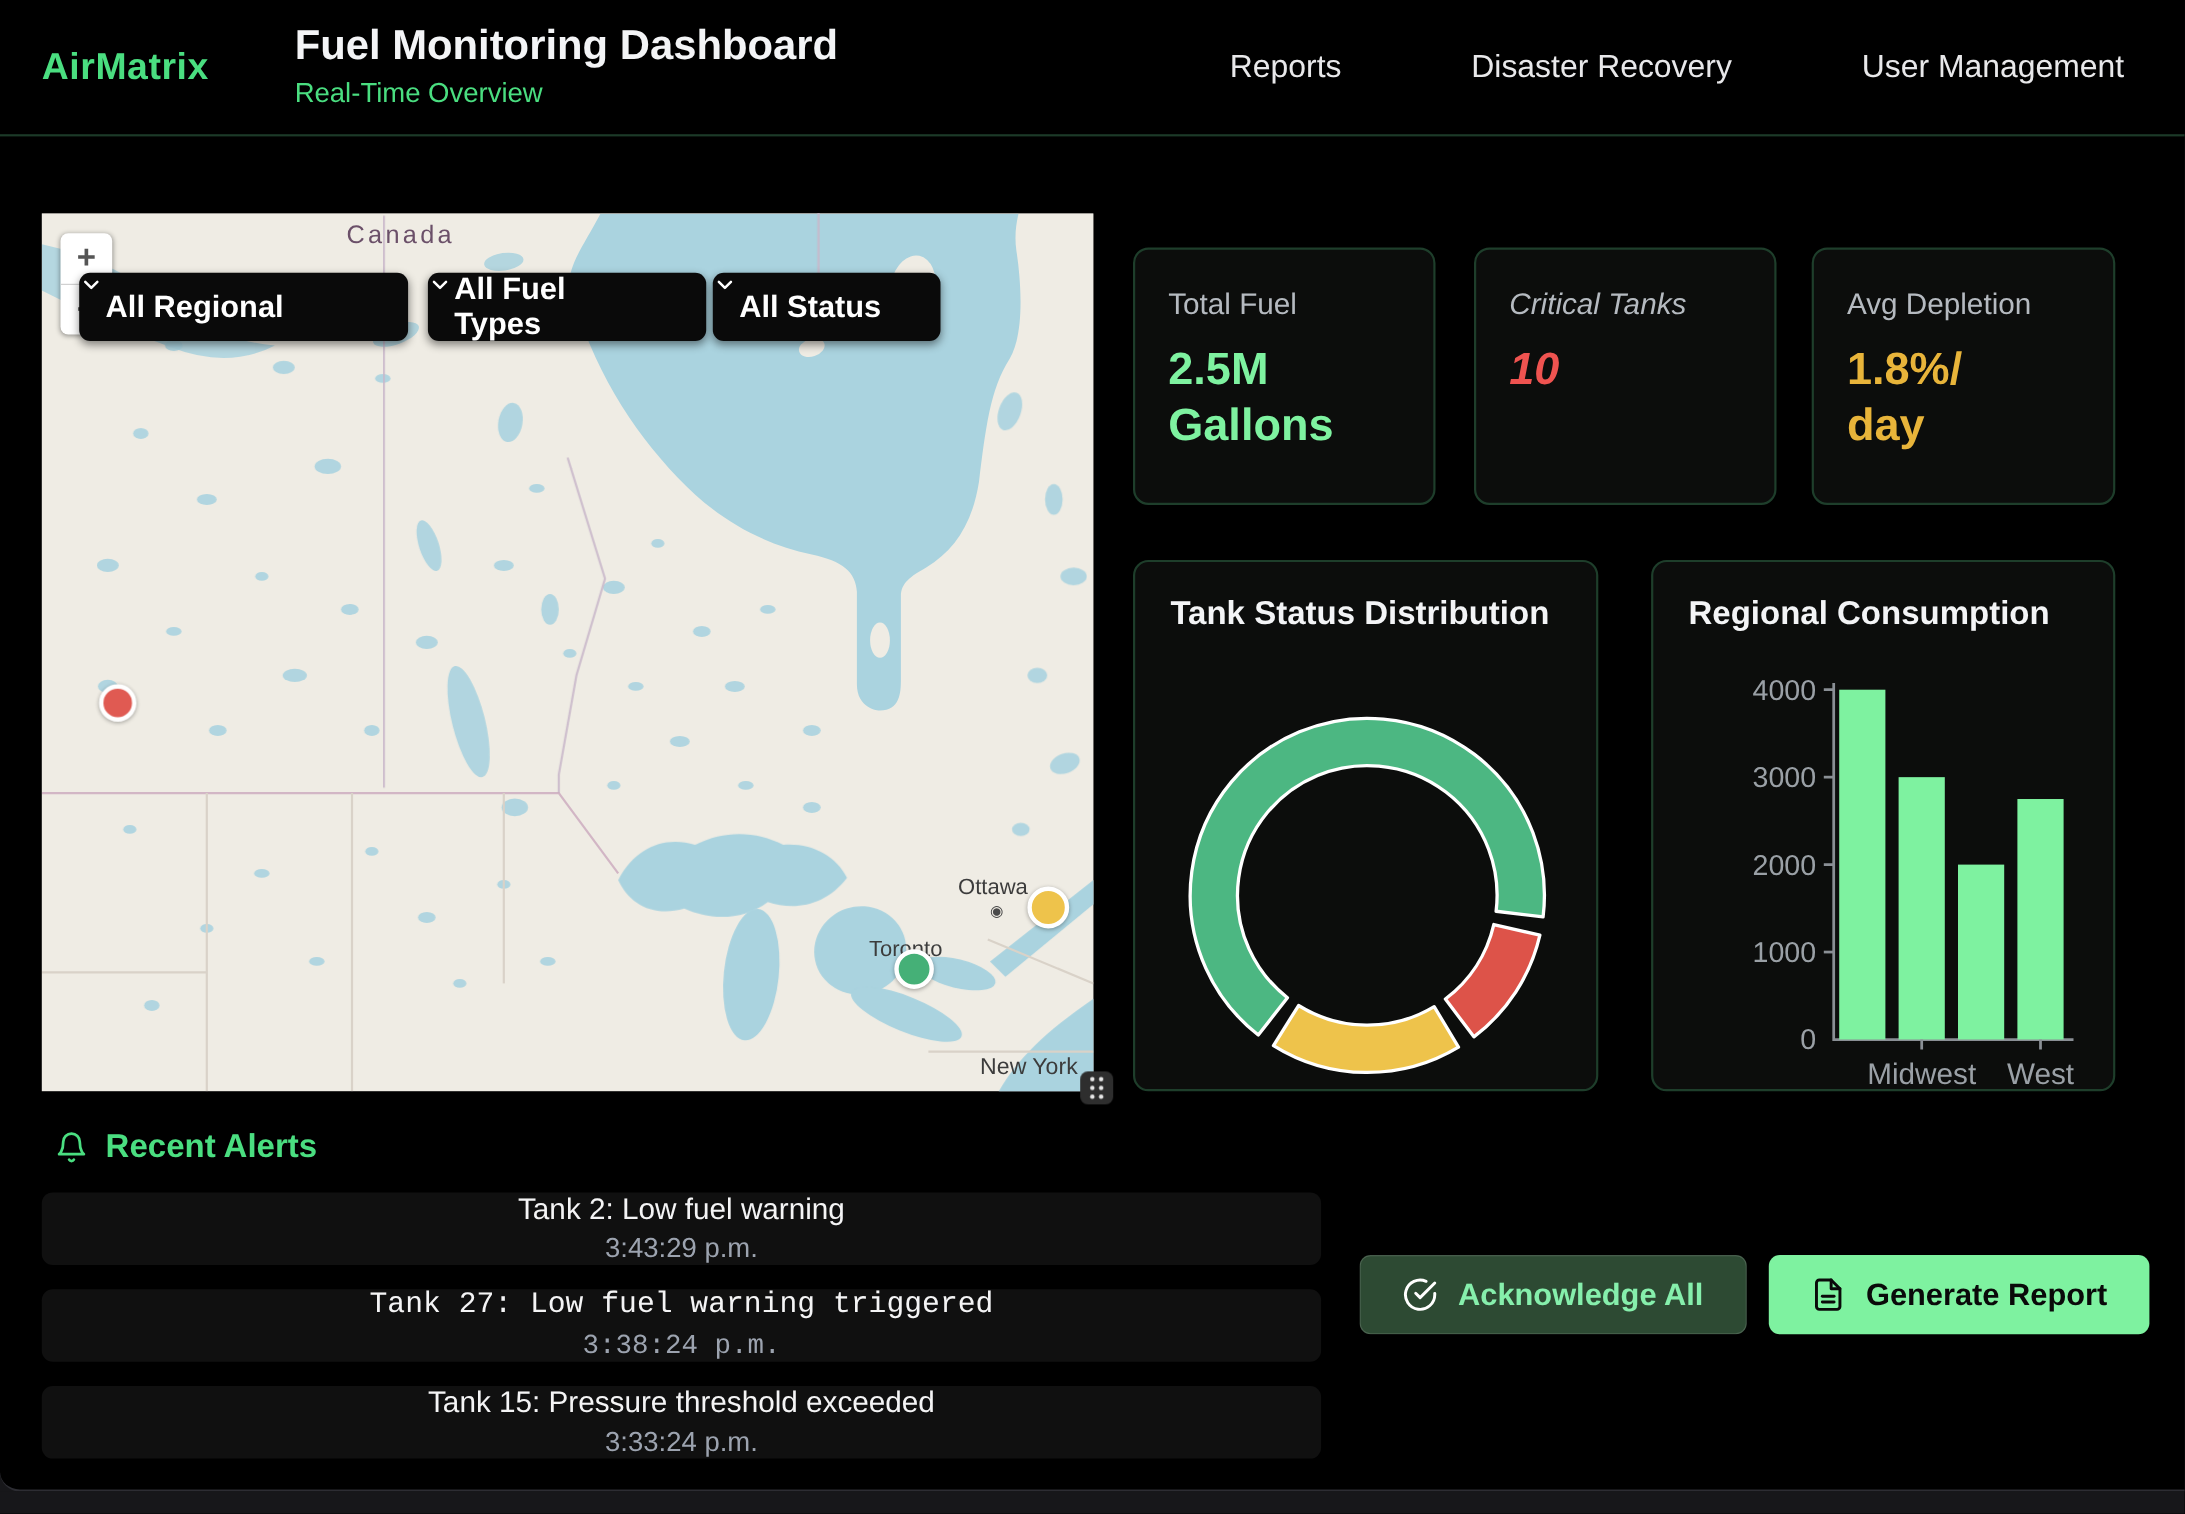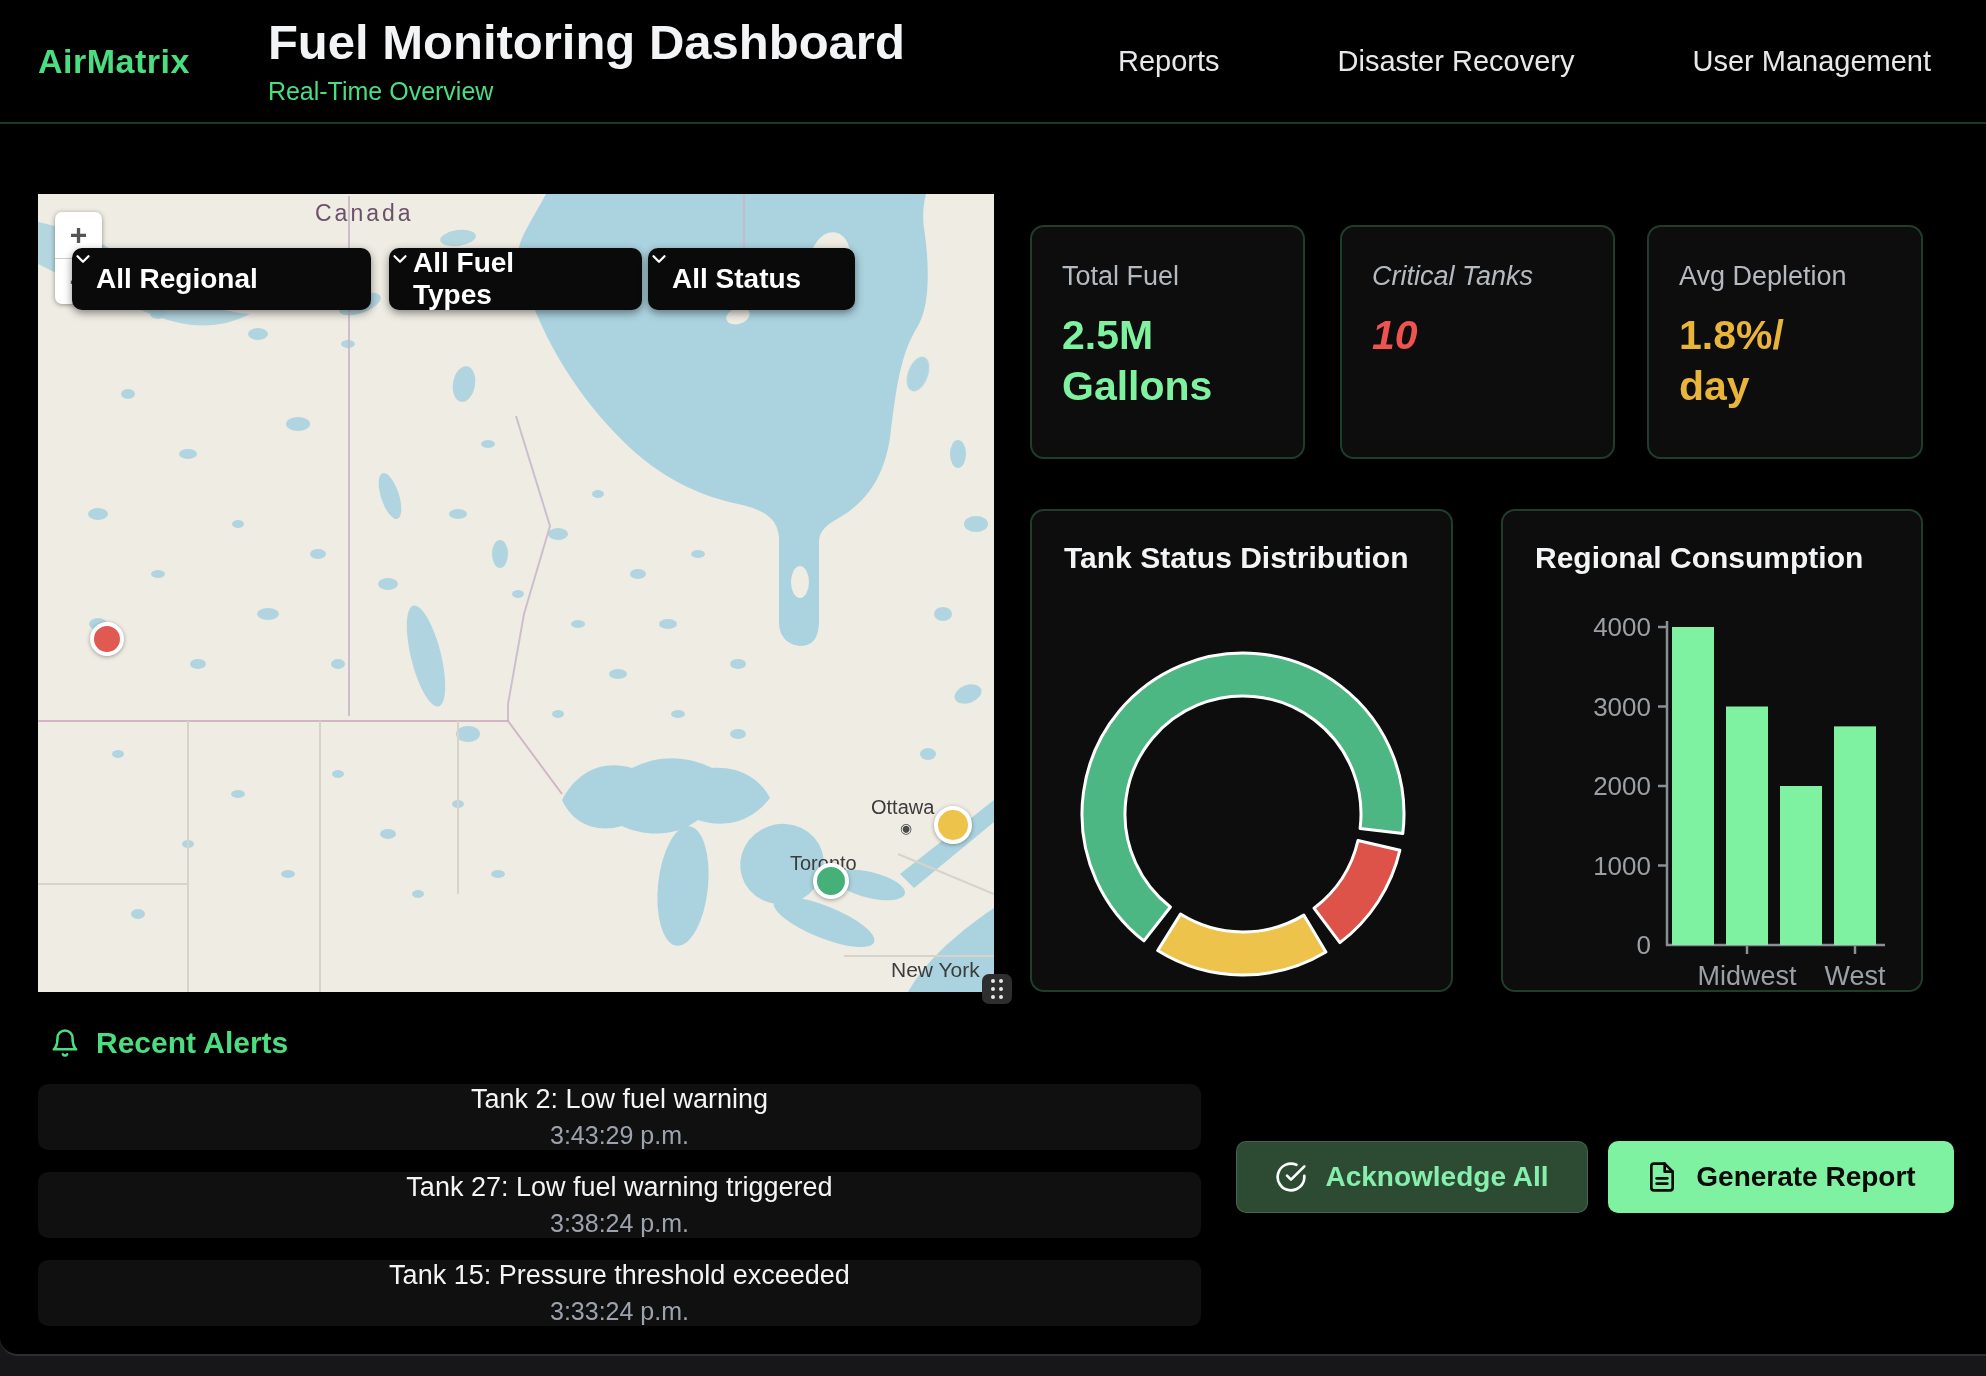--- a/index.html
+++ b/index.html
@@ -5,21 +5,21 @@
   html,body{margin:0;padding:0;background:#17171a;}
   body{font-family:"Liberation Sans",sans-serif;-webkit-font-smoothing:antialiased;}
   .app{position:relative;width:1986px;height:1354px;background:#000;border-radius:0 0 18px 18px;
        border-bottom:2px solid #2d2d33;overflow:hidden;padding-left:23px;}
 
   
   .header{position:absolute;left:0;top:0;width:100%;height:124px;display:flex;align-items:center;
           border-bottom:2px solid #1c3a28;box-sizing:border-box;background:#000;z-index:5;}
   .logo{margin-left:38px;font-size:34px;font-weight:700;color:#4ade80;letter-spacing:.5px;}
   .title-block{margin-left:78px;}
-  .page-title{font-size:49px;font-weight:700;color:#f3f4f6;line-height:1.1;}
+  .page-title{font-size:38px;font-weight:700;color:#f3f4f6;line-height:1.1;}
   .page-subtitle{font-size:25px;color:#4ade80;margin-top:7px;font-weight:500;}
   .nav{margin-left:auto;margin-right:78px;display:flex;gap:118px;}
   .nav-item{font-size:29px;color:#e8e8ea;cursor:pointer;white-space:nowrap;}
 
   
   .map-wrap{position:absolute;left:38px;top:194px;width:956px;height:798px;}
   .map-canvas{position:absolute;inset:0;border-radius:0;overflow:hidden;background:#efece4;}
   .map-canvas svg{position:absolute;left:0;top:0;}
   .map-label{position:absolute;color:#3c3c3c;white-space:nowrap;pointer-events:none;}
   .country-label{font-size:23px;color:#6b5069;letter-spacing:3px;}
@@ -308,21 +308,21 @@
       <path d="M18 8a6 6 0 0 0-12 0c0 7-3 9-3 9h18s-3-2-3-9"></path>
       <path d="M13.73 21a2 2 0 0 1-3.46 0"></path>
     </svg>
     <span>Recent Alerts</span>
   </div>
   <div id="alert-list">
       <div class="alert-row" style="top: 1084px;">
         <span class="alert-msg">Tank 2: Low fuel warning</span>
         <span class="alert-time">3:43:29 p.m.</span>
       </div>
-      <div class="alert-row" style="top: 1172px;">
+      <div class="alert-row" style="top: 1172px; font-family: Liberation Mono, monospace;">
         <span class="alert-msg">Tank 27: Low fuel warning triggered</span>
         <span class="alert-time">3:38:24 p.m.</span>
       </div>
       <div class="alert-row" style="top: 1260px;">
         <span class="alert-msg">Tank 15: Pressure threshold exceeded</span>
         <span class="alert-time">3:33:24 p.m.</span>
       </div>
     </div>
 
   <div class="btn" id="ack-btn">

